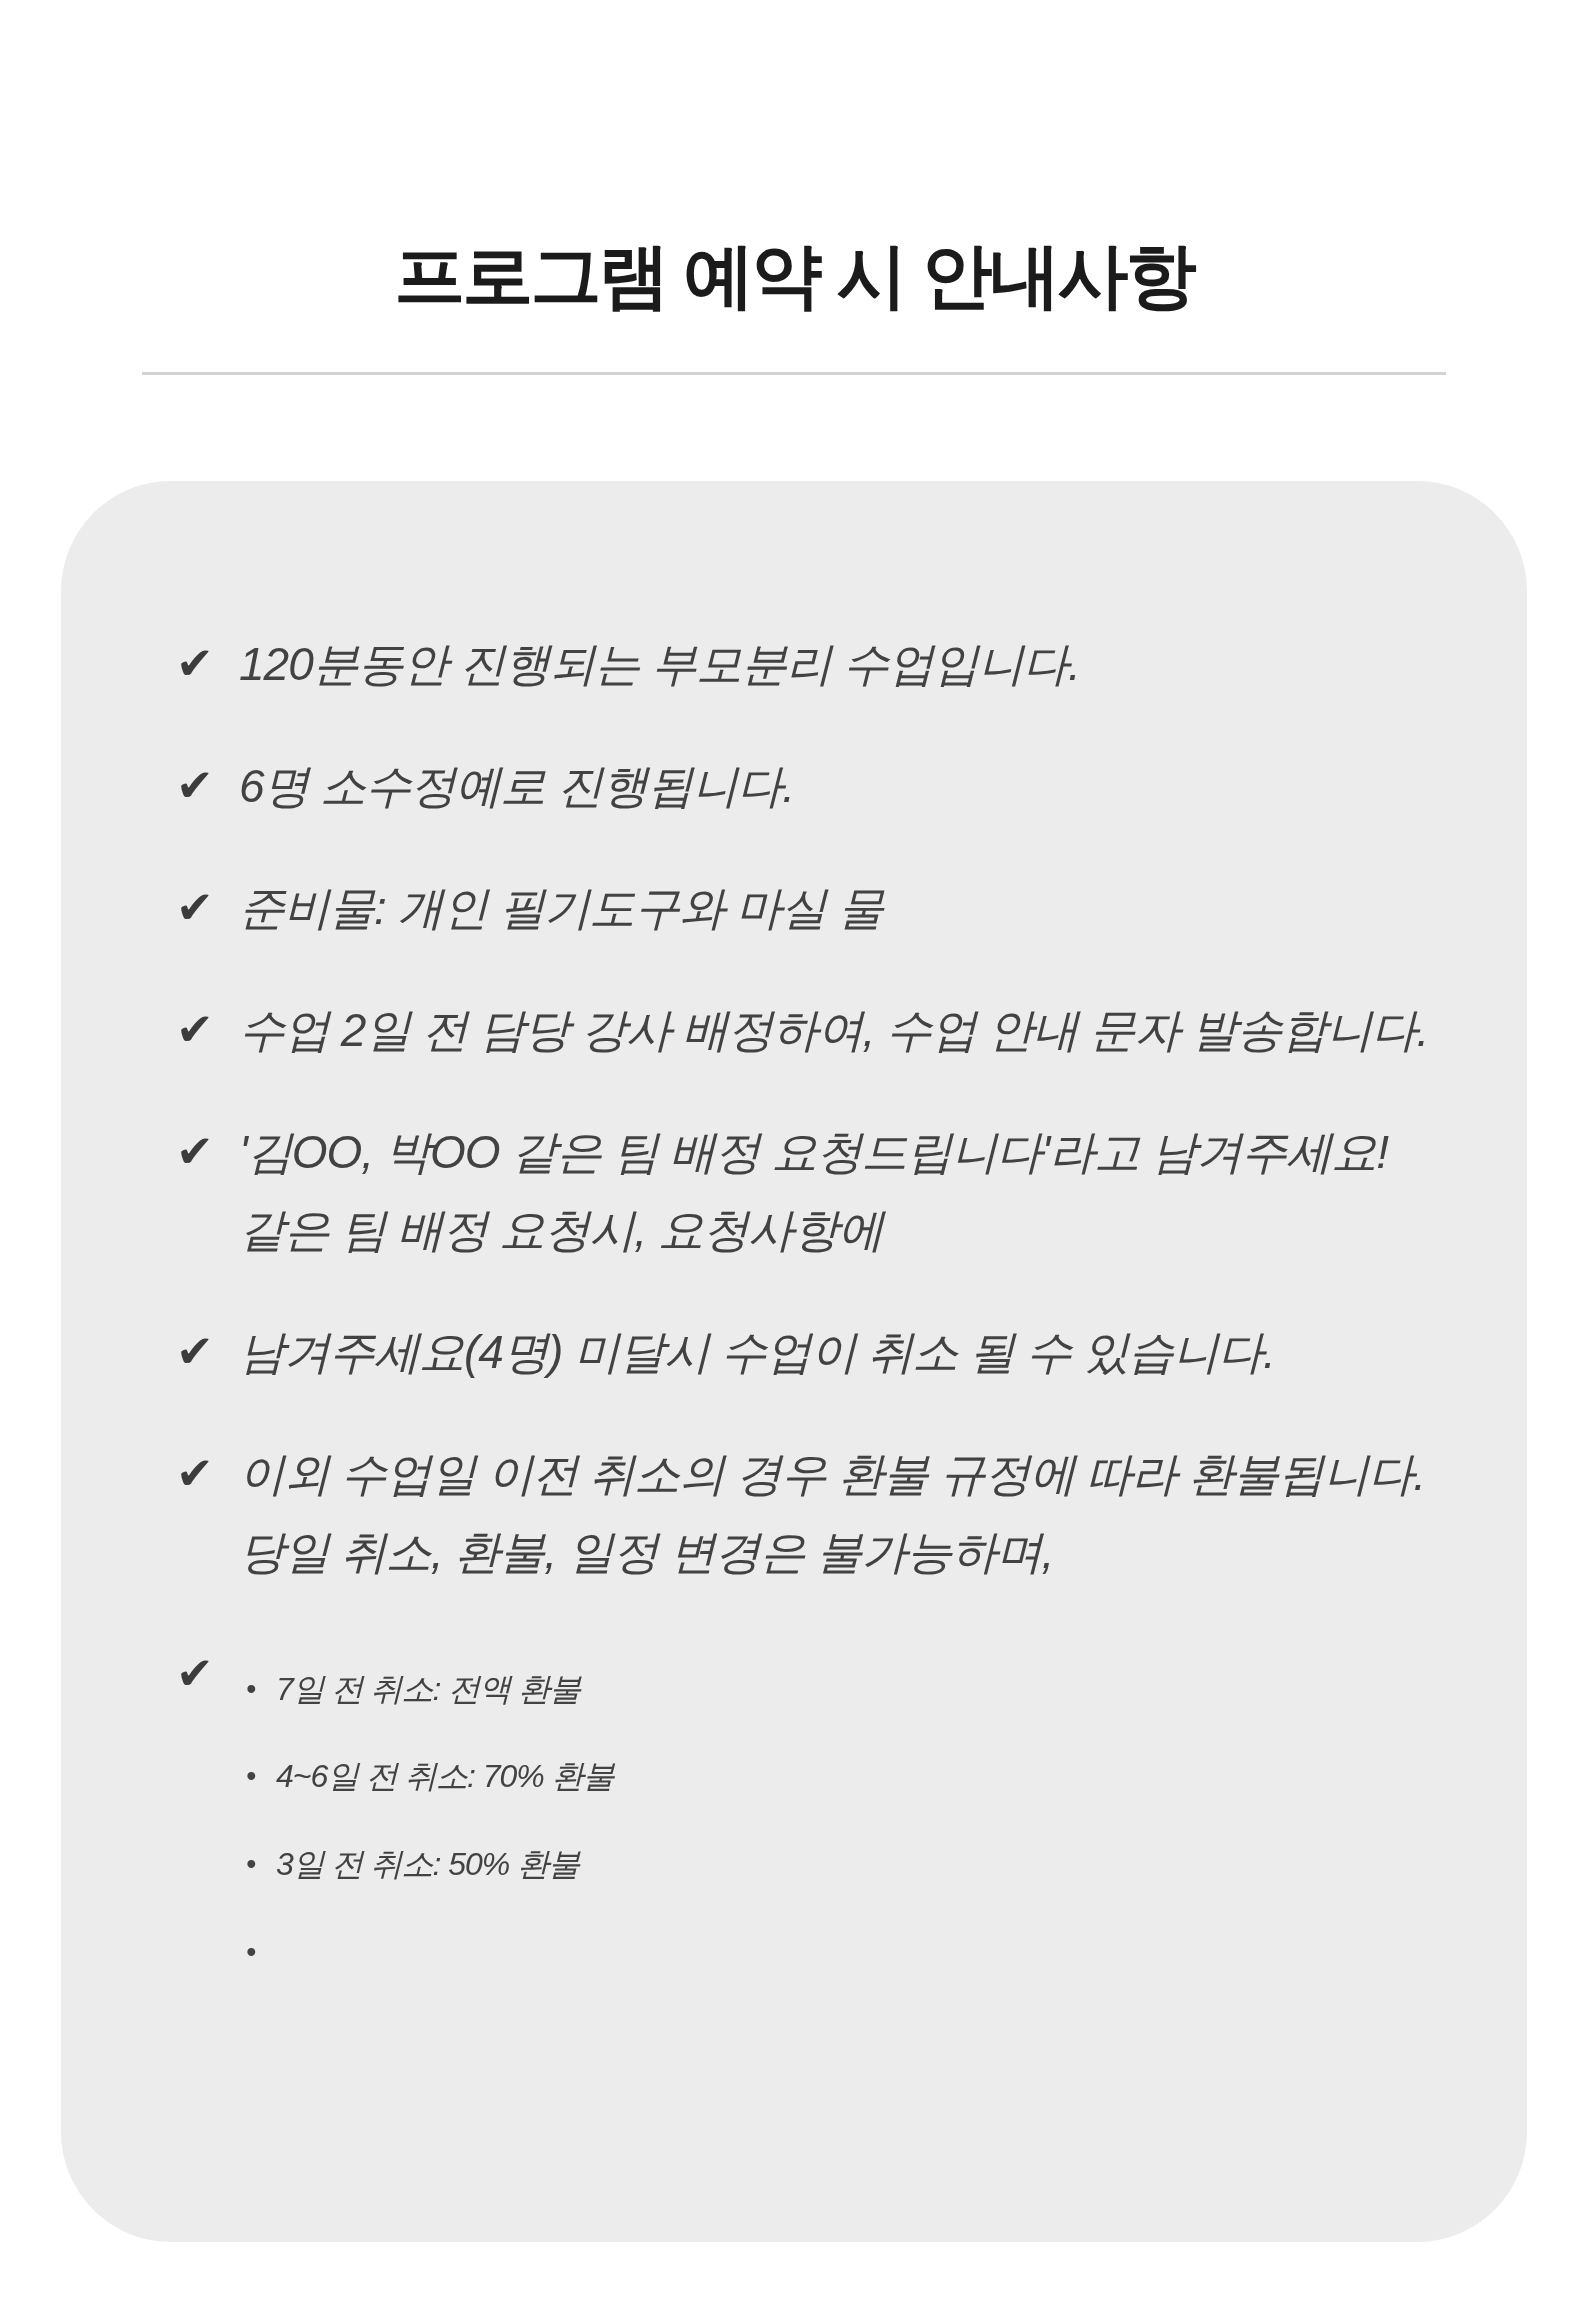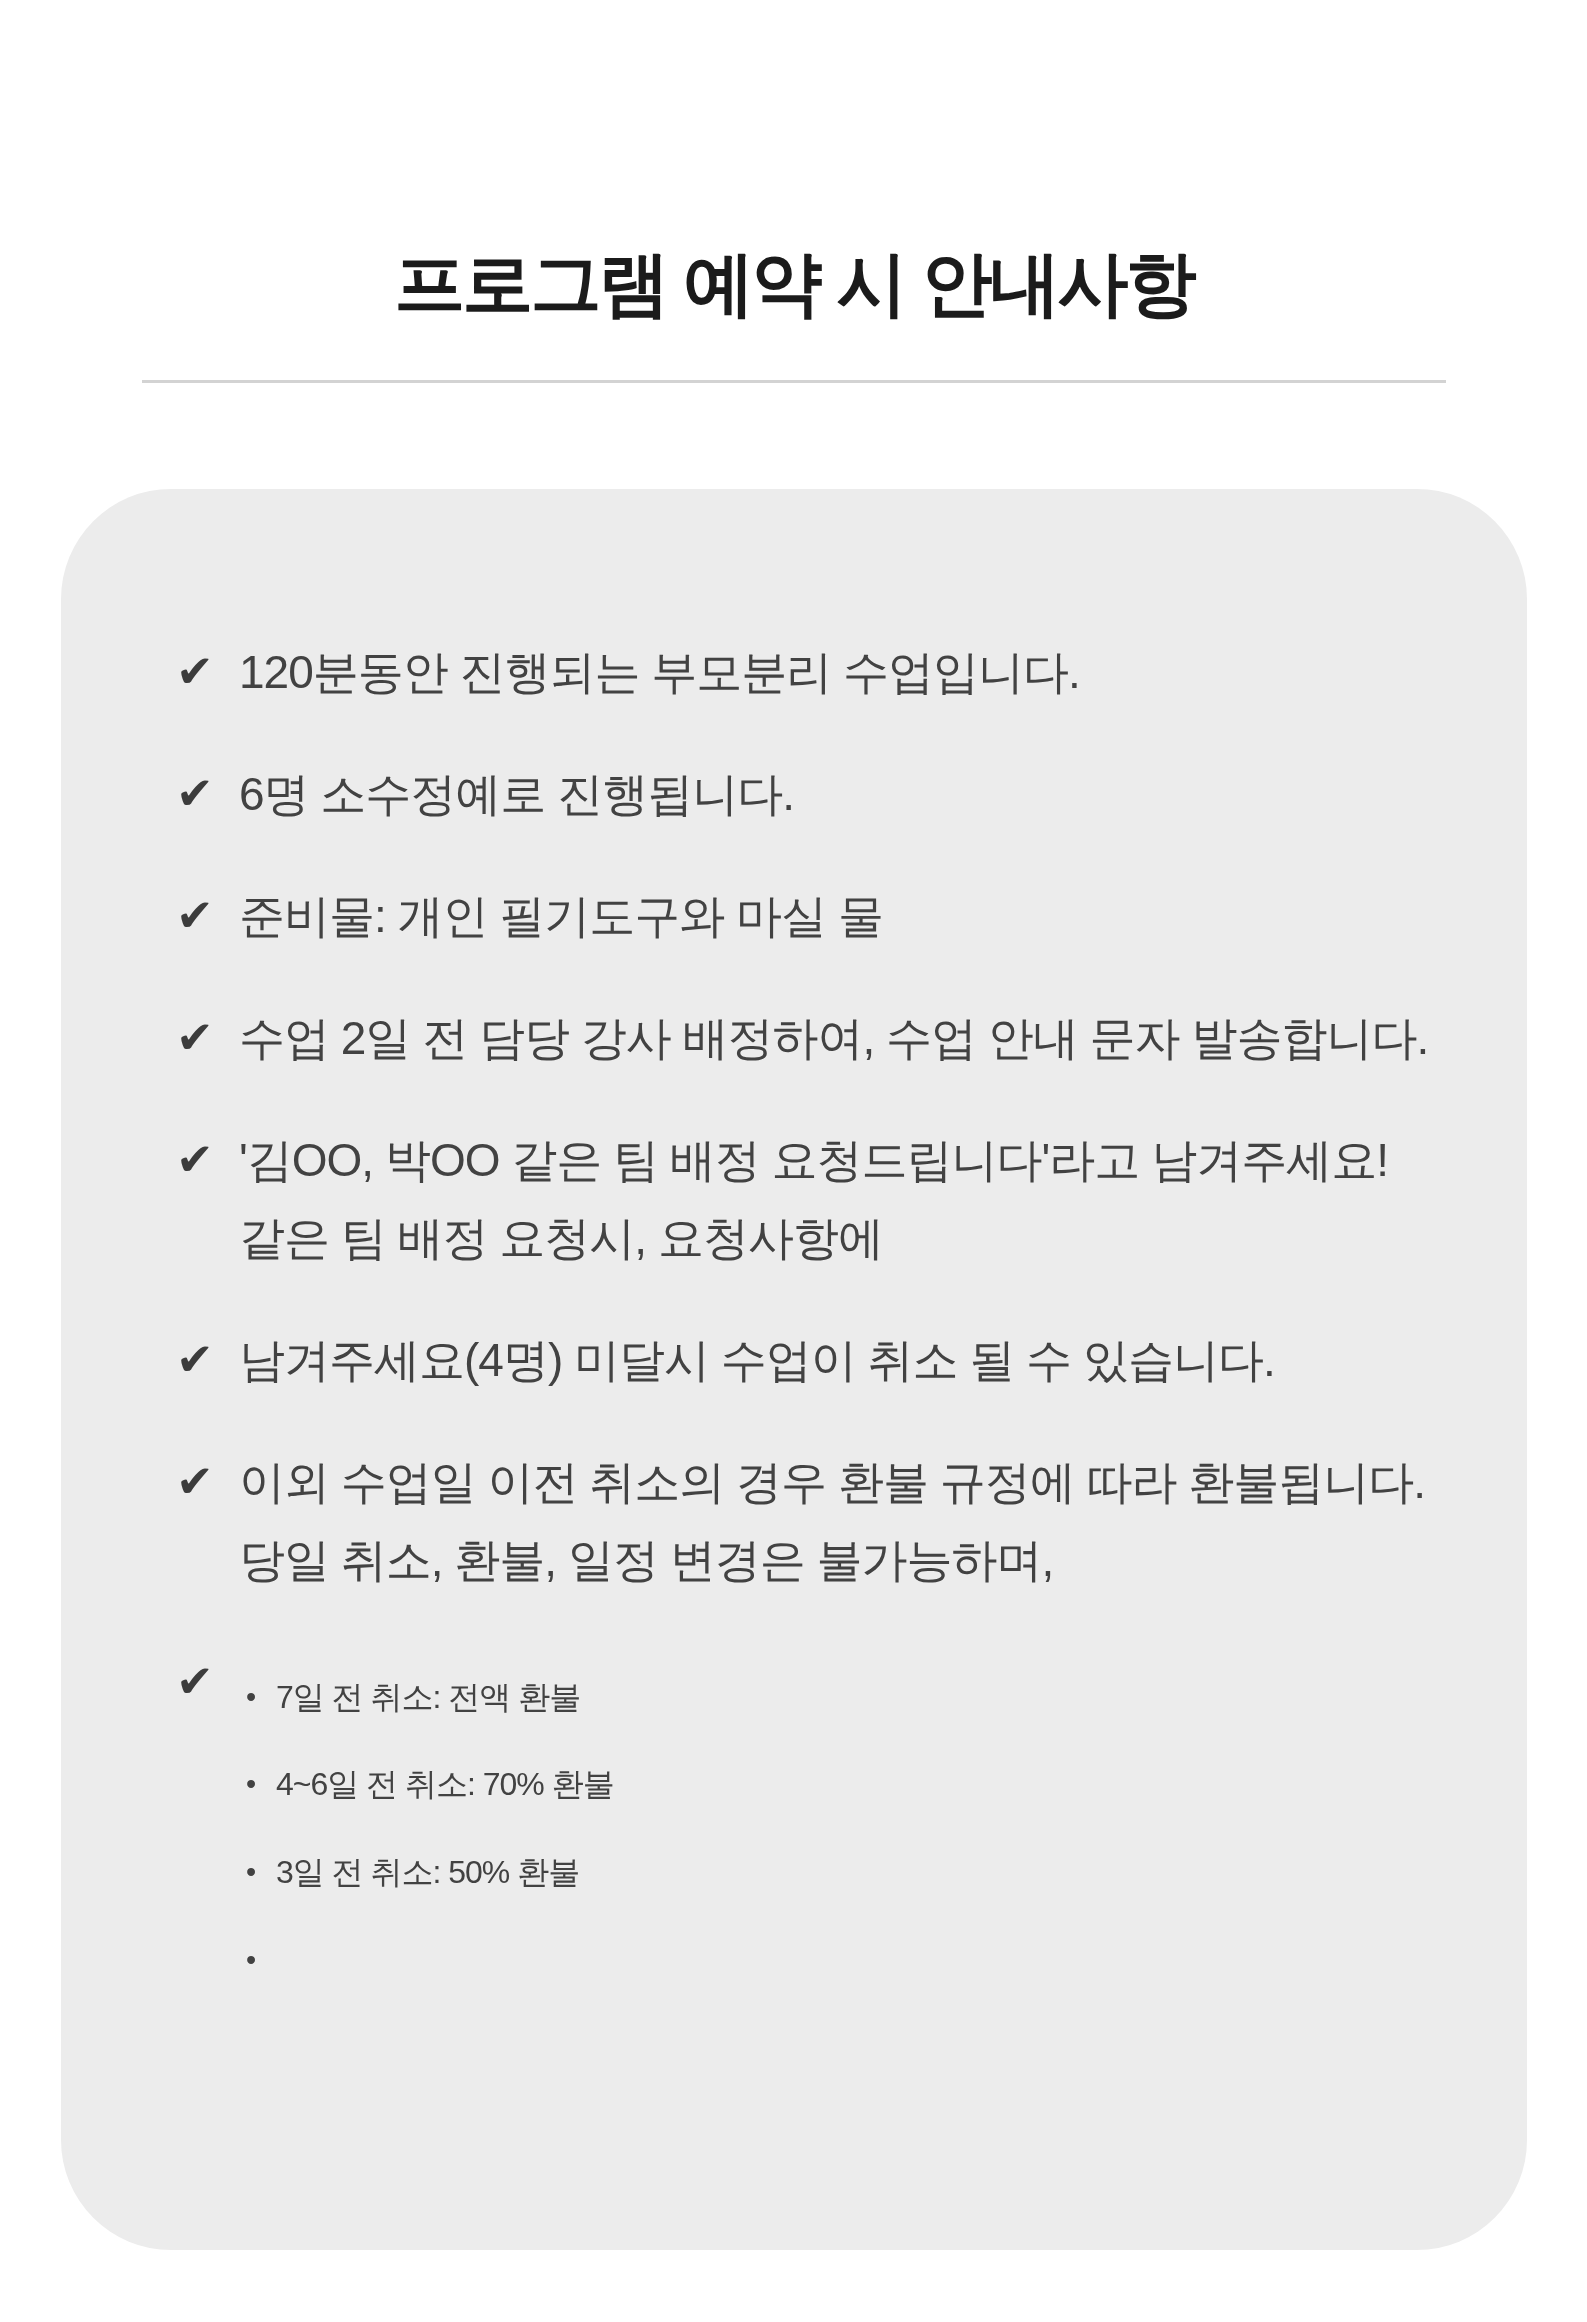--- a/index.html
+++ b/index.html
@@ -14,21 +14,21 @@
     width: 1588px;
     height: 2323px;
     background: var(--page-bg, #ffffff);
     overflow: hidden;
   }
   .header {
     padding-top: 231px;
     text-align: center;
   }
   .page-title {
-    margin: 12px;
+    margin: 4px;
     font-size: 71px;
     line-height: 82px;
     font-weight: 900;
     letter-spacing: -2.9px;
     color: var(--title-color, #1b1b1b);
     text-align: center;
   }
   .divider {
     display: block;
     width: 1304px;
@@ -56,20 +56,21 @@
     font-size: 45px;
     line-height: 78px;
     color: var(--check-color, #3c3c3c);
   }
   .item-text {
     flex: 1 1 auto;
     font-size: 46px;
     line-height: 78px;
     letter-spacing: -1px;
     color: var(--text-color, #424242);
+    font-style: italic;
   }
   .line { margin: 0; }
   .sub-list {
     list-style: none;
     margin: 14.7px 0 0 0;
     padding: 0 0 0 6.9px;
   }
   .sub-item {
     display: flex;
     align-items: flex-start;

